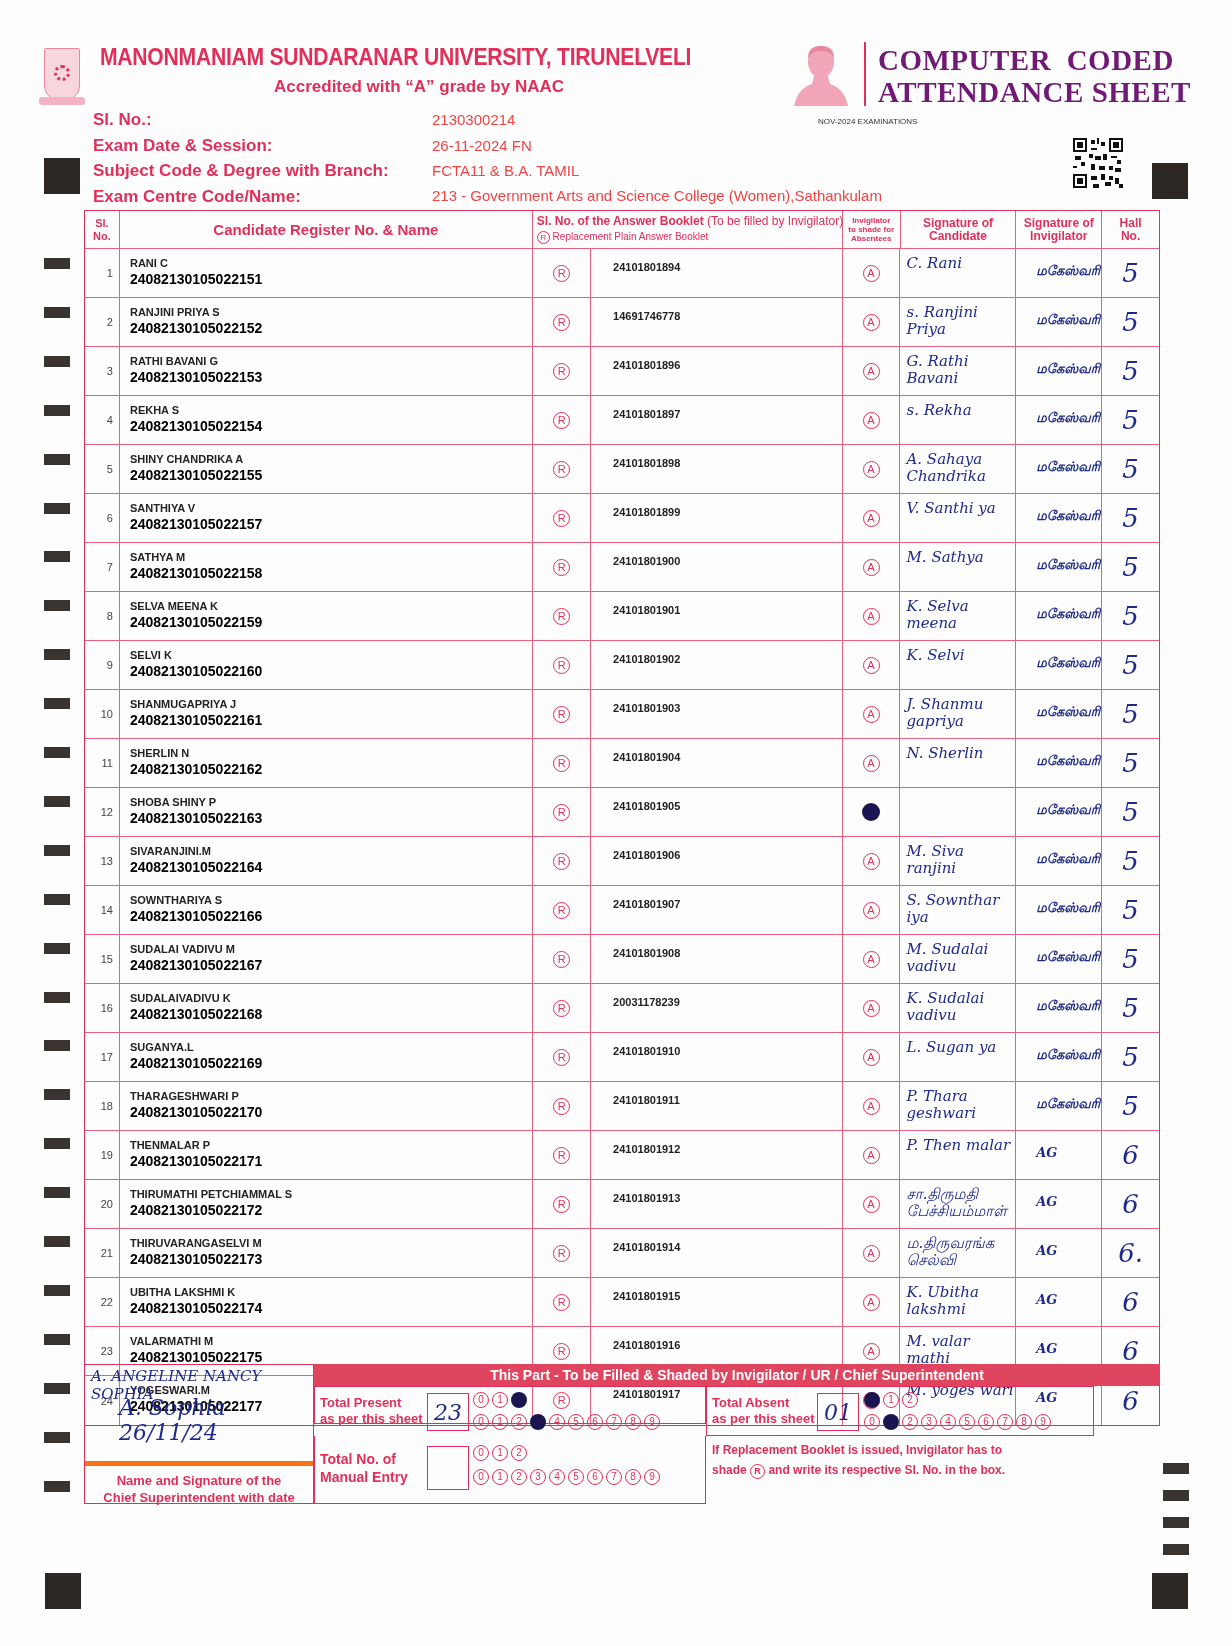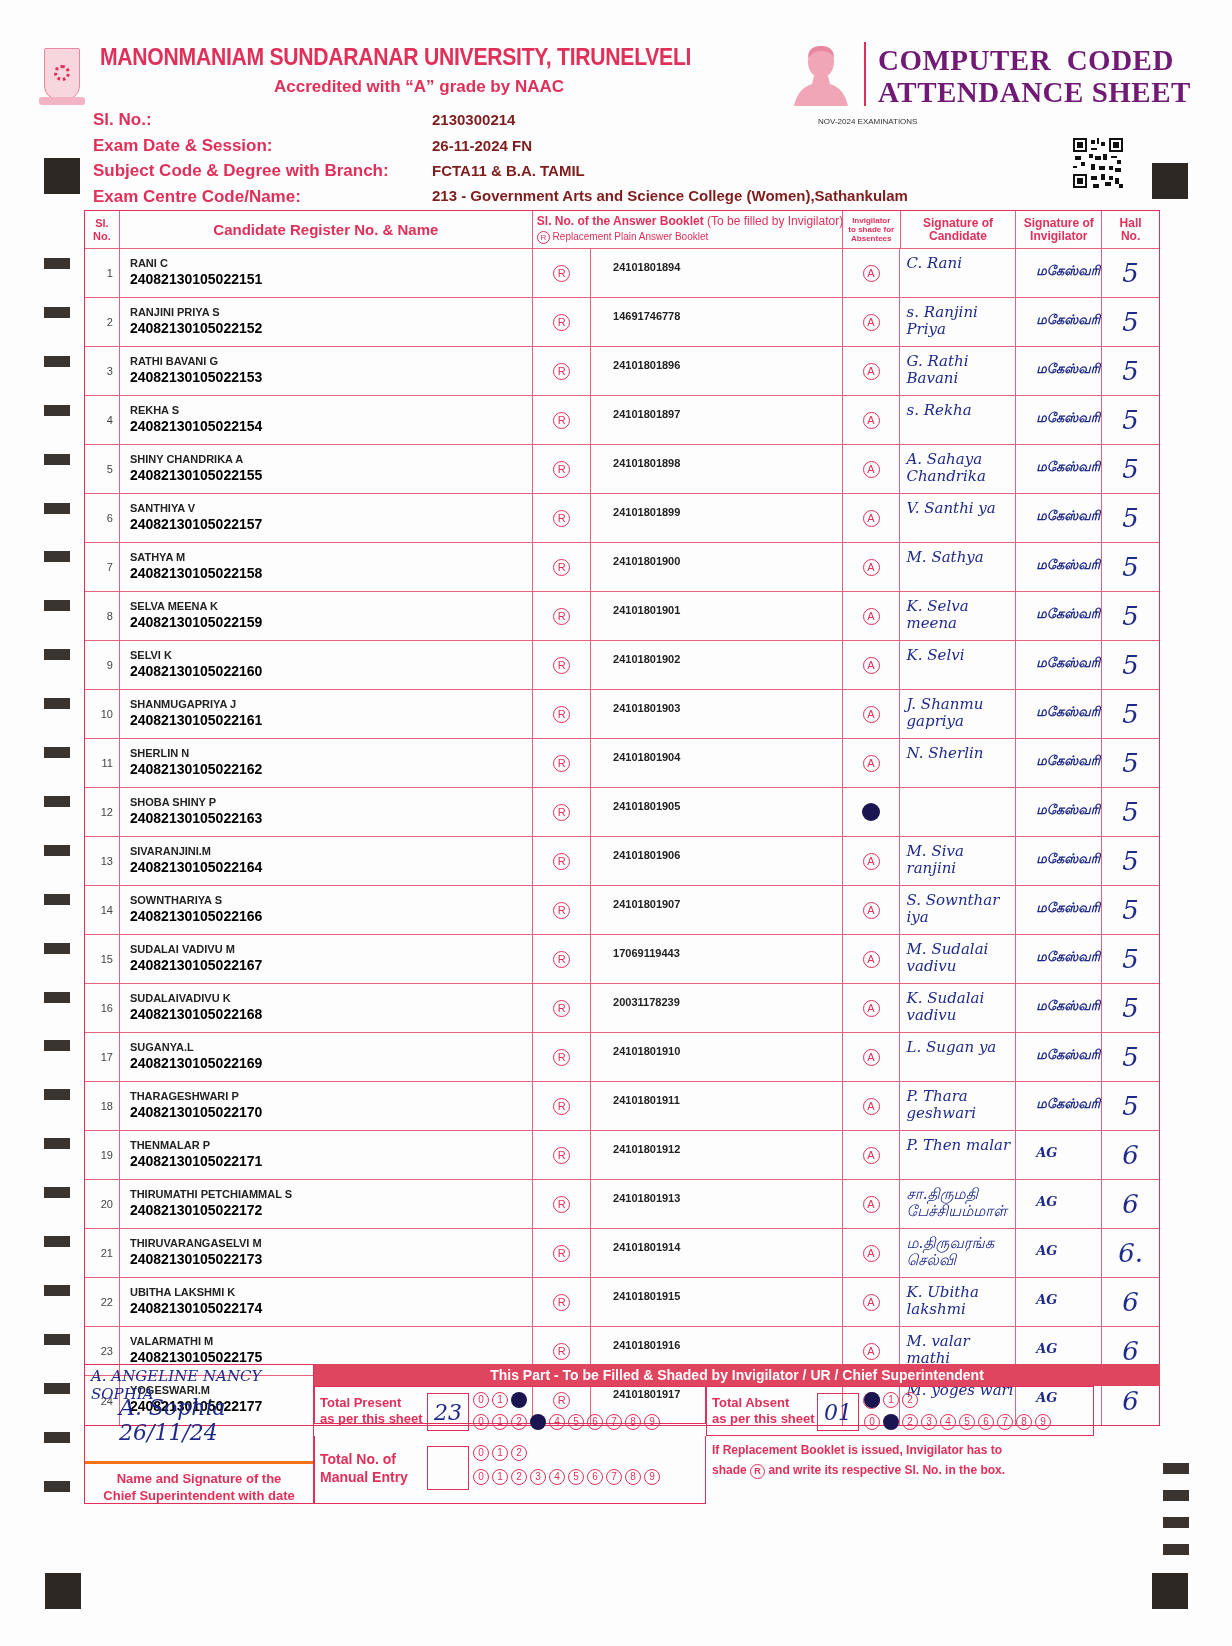--- a/index.html
+++ b/index.html
@@ -13,21 +13,21 @@
   .logo .band { position:absolute; left:-6px; bottom:-6px; width:46px; height:8px; background:#f2b4c3; border-radius:3px; }
   .uni-title { left: 100px; top: 44px; font-size: 23px; font-weight: bold; color: #e0305a; letter-spacing: -0.3px; transform: scaleX(0.92); transform-origin: left; white-space: nowrap; }
   .uni-sub { left: 274px; top: 77px; font-size: 17px; font-weight: bold; color: #e0305a; white-space: nowrap; }
   .bust { left: 792px; top: 42px; width: 58px; height: 64px; }
   .vline { left: 864px; top: 42px; width: 2px; height: 64px; background: #e0305a; }
   .cc-title { left: 878px; top: 44px; font-family: "Liberation Serif", serif; font-weight: bold; font-size: 29px; color: #701a75; line-height: 32px; letter-spacing: 0.5px; white-space: nowrap; }
   .nov { left: 818px; top: 117px; font-size: 8px; font-weight: normal; color: #333; }
   .qr { left: 1073px; top: 138px; width: 50px; height: 50px; }
 
   .meta-label { left: 93px; font-size: 17px; font-weight: bold; color: #e0305a; white-space: nowrap; }
-  .meta-value { left: 432px; font-size: 15px; font-weight: bold; color: #7f1d1d; white-space: nowrap; text-align: right; }
+  .meta-value { left: 432px; font-size: 15px; font-weight: normal; color: #ef4444; white-space: nowrap; text-align: right; }
 
   .corner { width: 36px; height: 36px; background: #2e2825; }
   .tick { width: 26px; height: 11px; background: #3a3431; }
 
   
   .table { left: 84px; top: 210px; width: 1076px; border: 1.5px solid #e0305a; }
   .row { display: flex; border-bottom: 1px solid #e6607f; height: 49px; }
   .row.head { height: 38px; }
   .cell { border-right: 1px solid #e6607f; position: relative; }
   .cell:last-child { border-right: none; }
@@ -61,21 +61,21 @@
   .c-sig .sg { position:absolute; left: 6px; top: 6px; font-size: 15px; line-height: 17px; }
   .c-inv .iv { position:absolute; left: 20px; top: 14px; font-size: 13px; font-weight: bold; }
   .c-hall { display:flex; align-items:center; justify-content:center; }
   .c-hall .hl { font-size: 26px; }
 
   
   .foot { left: 84px; top: 1364px; width: 1076px; height: 140px; }
   .cs-box { left: 0; top: 0; width: 230px; height: 140px; border: 1.5px solid #e0305a; }
   .cs-name { position:absolute; left: 6px; top: 2px; font-size: 15px; }
   .cs-sig { position:absolute; left: 34px; top: 30px; font-size: 22px; }
-  .cs-label { position:absolute; left: 0; top: 96px; width: 100%; text-align:center; font-size: 13px; font-weight: bold; color:#e0305a; line-height: 17px; border-top: 3px solid #f97316; padding-top: 6px; height: 44px; }
+  .cs-label { position:absolute; left: 0; top: 96px; width: 100%; text-align:center; font-size: 13px; font-weight: bold; color:#e0305a; line-height: 17px; border-top: 5px solid #f97316; padding-top: 6px; height: 44px; }
   .banner { left: 230px; top: 0; width: 846px; height: 22px; background: #e04560; color: #fff; font-weight: bold; font-size: 14px; text-align: center; line-height: 22px; }
   .fbox { border: 1px solid #e0305a; }
   .flabel { font-size: 13px; font-weight: bold; color: #e0305a; line-height: 16px; white-space: nowrap; }
   .valbox { width: 42px; height: 38px; border: 1px solid #e0305a; display:flex; align-items:center; justify-content:center; font-size: 22px; }
   .brow { display:flex; gap: 3px; height: 18px; align-items: center; }
   .brow .bubble { width: 16px; height: 16px; font-size: 10px; }
   .brow .filled { width: 16px; height: 16px; }
   .note { font-size: 12px; font-weight: bold; color: #e0305a; line-height: 20px; white-space: nowrap; }
 </style>
 </head>
@@ -597,21 +597,21 @@
           <span>15</span>
         </div>
         <div class="cell c-name">
           <div class="nm">SUDALAI VADIVU M</div>
           <div class="reg">24082130105022167</div>
         </div>
         <div class="cell c-r">
           <span class="bubble">R</span>
         </div>
         <div class="cell c-book">
-          <div class="bk">17069119443</div>
+          <div class="bk">24101801908</div>
         </div>
         <div class="cell c-abs">
           <span class="bubble">A</span>
         </div>
         <div class="cell c-sig">
           <div class="sg hand">M. Sudalai vadivu</div>
         </div>
         <div class="cell c-inv">
           <div class="iv hand">மகேஸ்வரி</div>
         </div>

